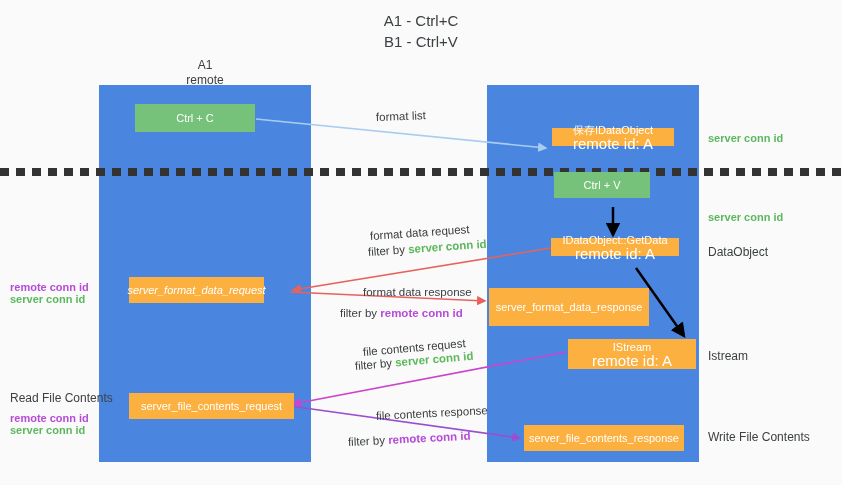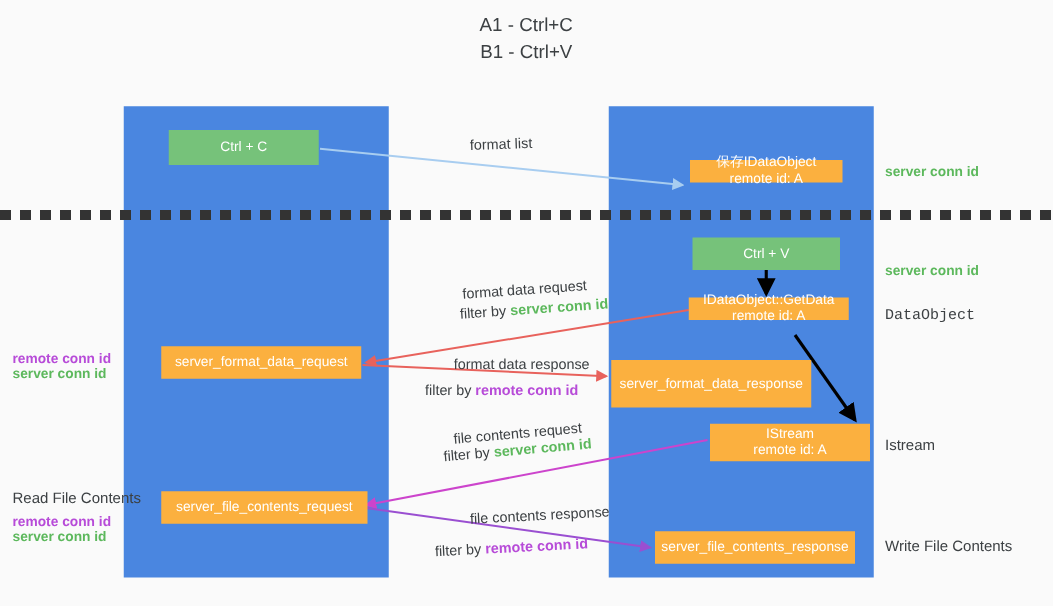--- a/index.html
+++ b/index.html
@@ -71,21 +71,21 @@
     align-items: center;
     justify-content: center;
     text-align: center;
     color: #ffffff;
     font-size: 11px;
     line-height: 13px;
     padding: 2px 4px;
   }
   .box.green  { background: #76c27a; }
   .box.orange { background: #fbb03f; }
-  .box .l2 { font-size: 11px; }
+  .box .l2 { font-size: 15px; }
 
   
   .side-label {
     font-size: 12px;
     line-height: 15px;
     color: #3c4043;
   }
   .conn-green  { color: #5cb85c; font-weight: bold; font-size: 11px; line-height: 14px;}
   .conn-purple { color: #b74bd8; font-weight: bold; font-size: 11px; line-height: 14px;}
 
@@ -107,20 +107,22 @@
   }
 </style>
 </head>
 <body>
 
 <div id="stage">
 
   <div class="abs" id="title">A1 - Ctrl+C
 B1 - Ctrl+V</div>
 
+  <div class="abs col-header" id="hdr-a1">A1
+remote</div>
 
   <div class="abs lifeline" id="lifeline-a1"></div>
   <div class="abs lifeline" id="lifeline-b1"></div>
 
   <svg id="arrows">
       <defs>
         <marker id="mk0" markerWidth="6" markerHeight="6" refX="5" refY="3" orient="auto" markerUnits="strokeWidth">
           <path d="M0,0 L6,3 L0,6 z" fill="#a8cdf0"></path>
         </marker>
         <marker id="mk1" markerWidth="6" markerHeight="6" refX="5" refY="3" orient="auto" markerUnits="strokeWidth">
@@ -148,48 +150,48 @@
   <div class="abs" id="dashed-line"></div>
 
   <div id="boxes-layer">
       <div class="abs box green" style="left: 135px; top: 104px; width: 120px; height: 28px; text-align: right;">
         <span>Ctrl + C</span>
       </div>
       <div class="abs box orange" style="left: 552px; top: 128px; width: 122px; height: 18px;">
         <span>保存IDataObject</span>
         <span class="l2">remote id: A</span>
       </div>
-      <div class="abs box green" style="left: 554px; top: 190px; width: 118px; height: 26px; align-items: center;">
+      <div class="abs box green" style="left: 554px; top: 172px; width: 96px; height: 26px; align-items: center;">
         <span>Ctrl + V</span>
       </div>
       <div class="abs box orange" style="left: 551px; top: 238px; width: 128px; height: 18px;">
         <span>IDataObject::GetData</span>
         <span class="l2">remote id: A</span>
       </div>
-      <div class="abs box orange" style="left: 129px; top: 277px; width: 160px; height: 26px;">
+      <div class="abs box orange" style="left: 129px; top: 277px; width: 135px; height: 26px; font-style: italic;">
         <span>server_format_data_request</span>
       </div>
       <div class="abs box orange" style="left: 489px; top: 288px; width: 160px; height: 38px;">
         <span>server_format_data_response</span>
       </div>
       <div class="abs box orange" style="left: 568px; top: 339px; width: 128px; height: 30px;">
         <span>IStream</span>
         <span class="l2">remote id: A</span>
       </div>
       <div class="abs box orange" style="left: 129px; top: 393px; width: 165px; height: 26px;">
         <span>server_file_contents_request</span>
       </div>
       <div class="abs box orange" style="left: 524px; top: 425px; width: 160px; height: 26px;">
         <span>server_file_contents_response</span>
       </div>
     </div>
   <div id="right-labels-layer">
       <div class="abs conn-green" style="left: 708px; top: 131px;">server conn id</div>
       <div class="abs conn-green" style="left: 708px; top: 210px;">server conn id</div>
-      <div class="abs side-label" style="left: 708px; top: 245px; font-family: Liberation Mono, monospace;">DataObject</div>
+      <div class="abs side-label" style="left: 708px; top: 245px;">DataObject</div>
       <div class="abs side-label" style="left: 708px; top: 349px;">Istream</div>
       <div class="abs side-label" style="left: 708px; top: 430px;">Write File Contents</div>
     </div>
   <div id="left-labels-layer">
       <div class="abs conn-purple" style="left: 10px; top: 280px;">remote conn id</div>
       <div class="abs conn-green" style="left: 10px; top: 292px;">server conn id</div>
       <div class="abs side-label" style="left: 10px; top: 391px;">Read File Contents</div>
       <div class="abs conn-purple" style="left: 10px; top: 411px;">remote conn id</div>
       <div class="abs conn-green" style="left: 10px; top: 423px;">server conn id</div>
     </div>

